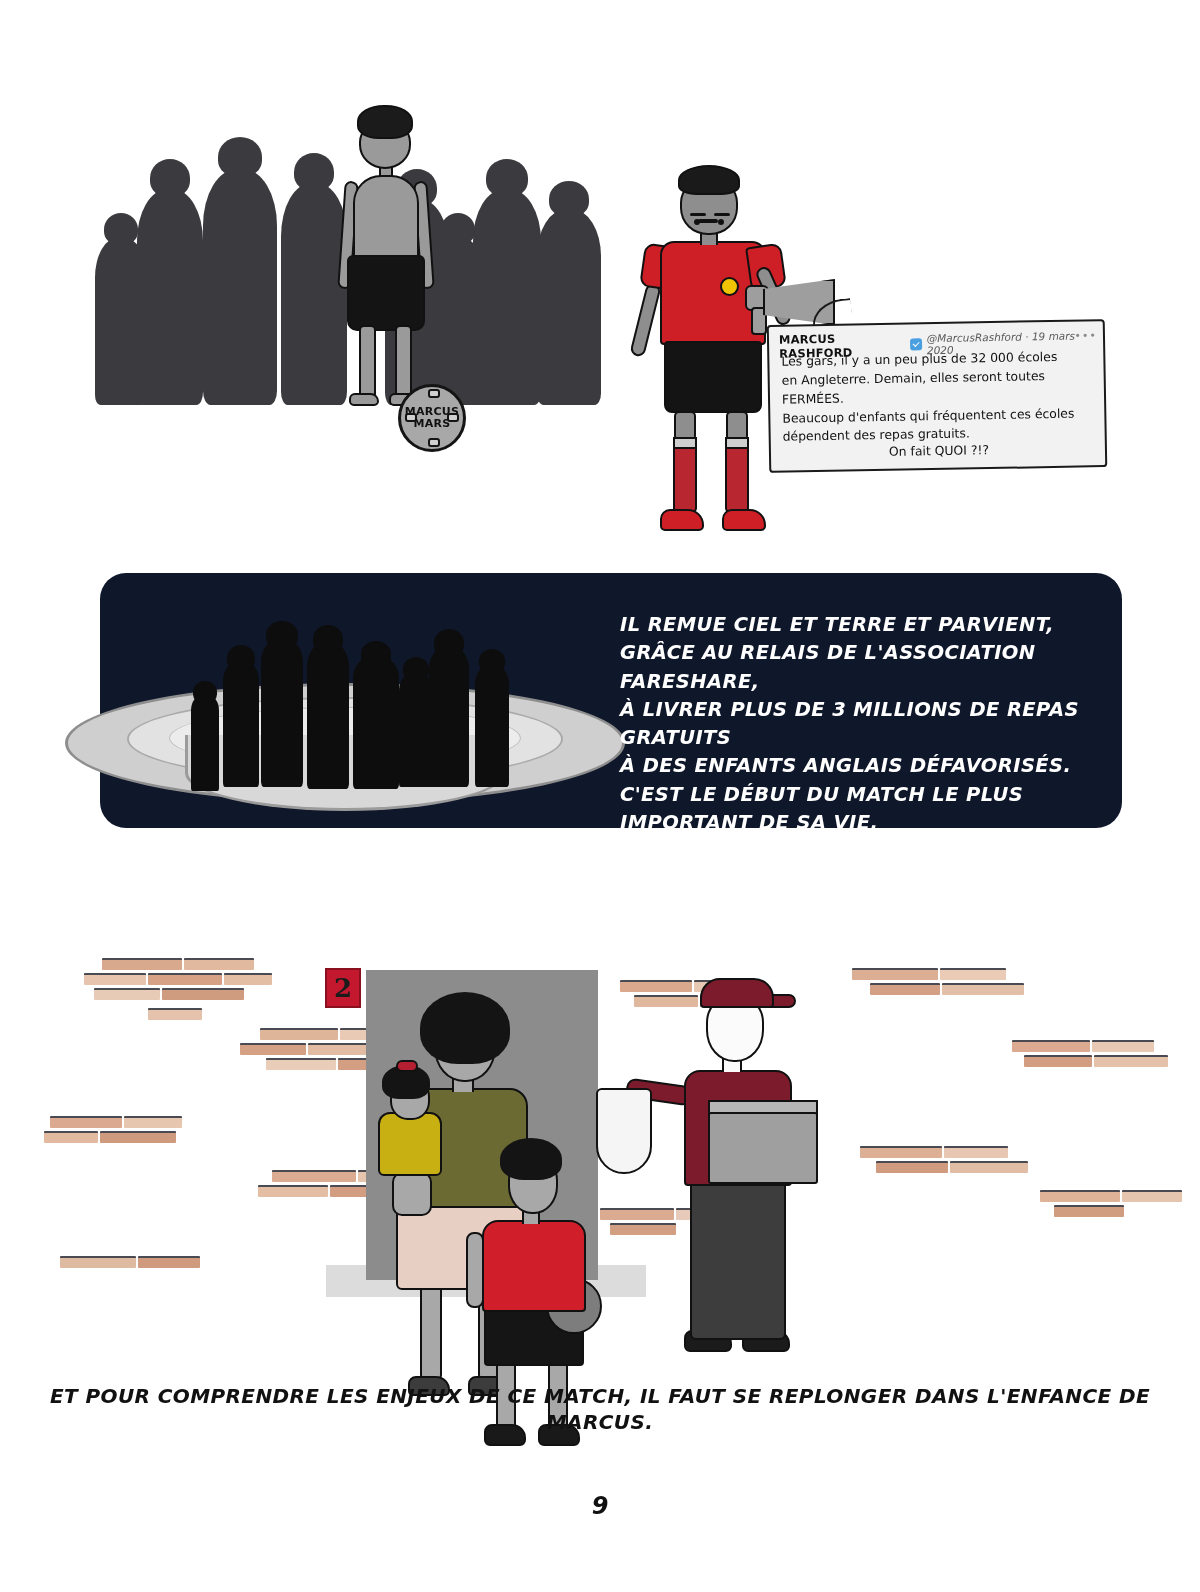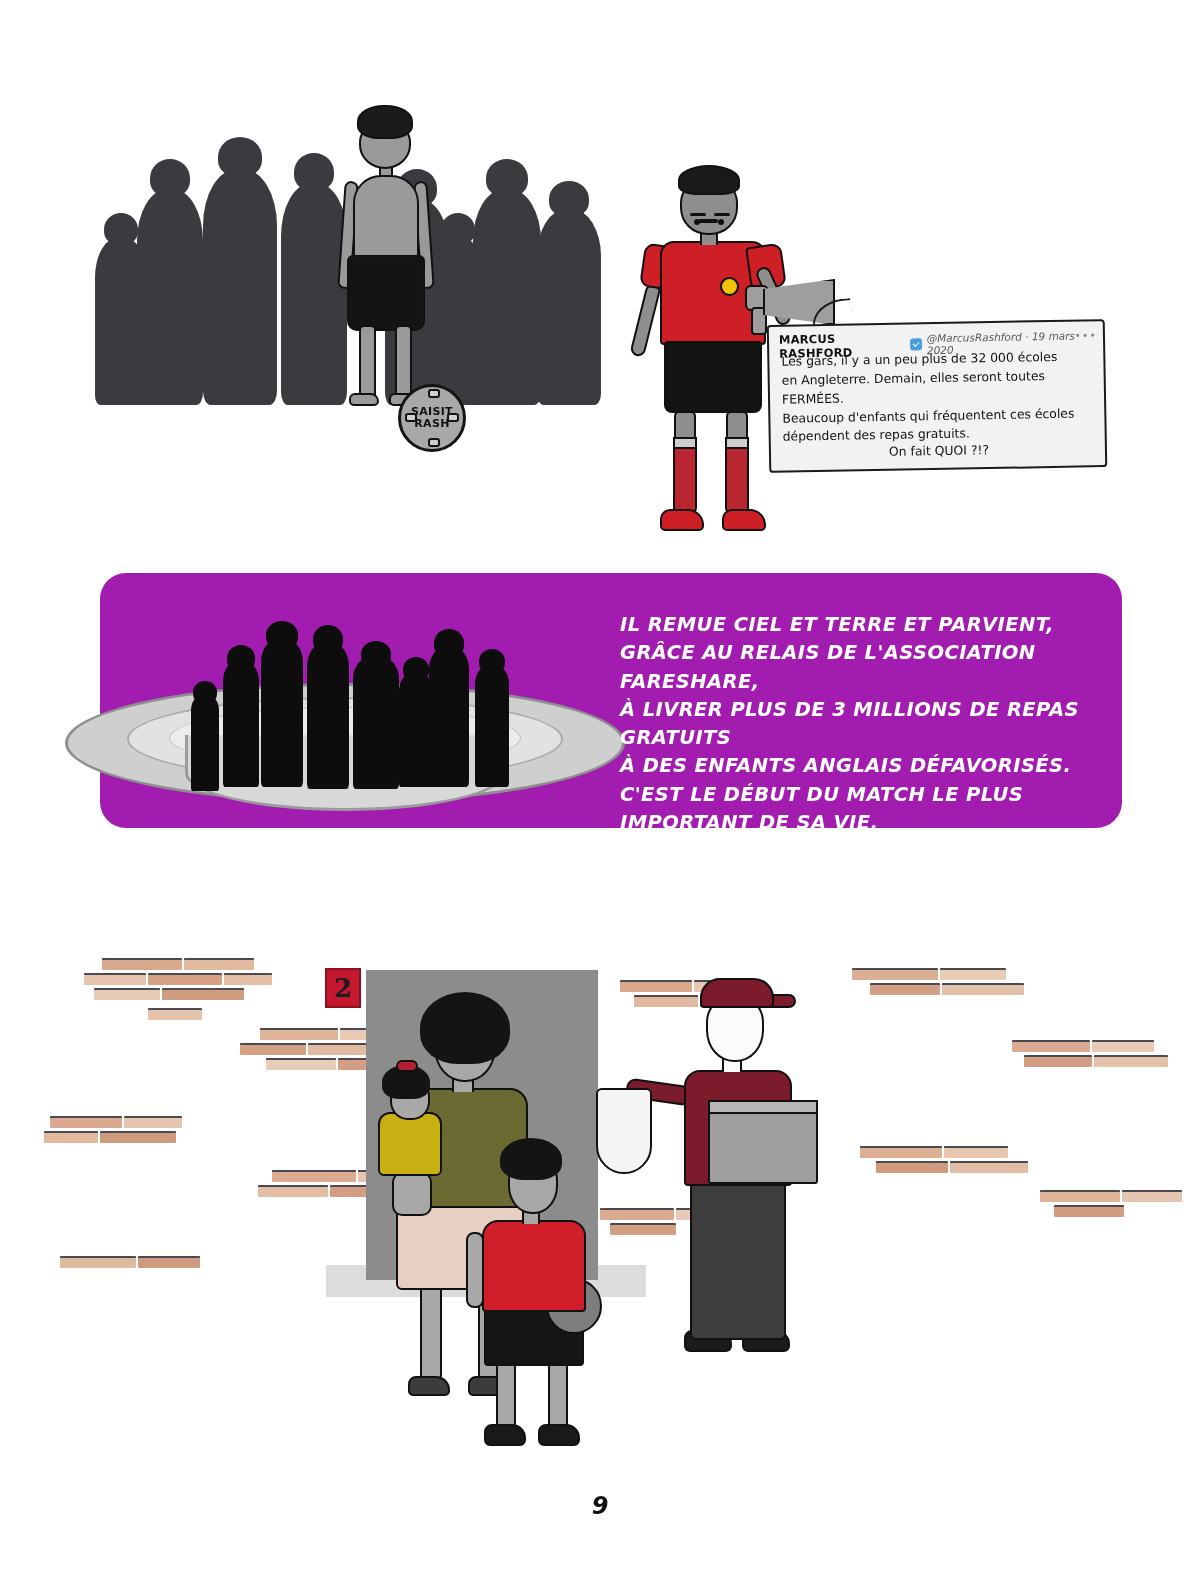--- a/index.html
+++ b/index.html
@@ -161,21 +161,21 @@
   .tw-last { text-align:center; display:block; }
 
   .narr1 {
     position: absolute; left: 830px; top: 110px; width: 330px;
     font-size: 19px; text-align: center;
   }
 
   
   #panel2 {
     position: absolute; left: 100px; top: 573px; width: 1022px; height: 255px;
-    background: #a21caf; border-radius: 26px;
+    background: #0f172a; border-radius: 26px;
   }
   .plate-wrap { position: absolute; left: -35px; top: 22px; width: 560px; height: 215px; }
   .plate-outer {
     position: absolute; left: 0; top: 88px; width: 560px; height: 120px;
     background: #cfcfcf; border: 3px solid #8e8e8e; border-radius: 50%;
   }
   .plate-inner {
     position: absolute; left: 62px; top: 102px; width: 436px; height: 84px;
     background: #e2e2e2; border: 2px solid #aaa; border-radius: 50%;
   }
@@ -322,22 +322,22 @@
         <div class="boy-face"></div>
         <div class="boy-hair"></div>
       </div>
     </div>
 
     <div class="ball">
       <div class="ball-patch" style="left:4px; top:26px;"></div>
       <div class="ball-patch" style="right:4px; top:26px;"></div>
       <div class="ball-patch" style="left:27px; top:2px;"></div>
       <div class="ball-patch" style="left:27px; bottom:2px;"></div>
-      <span>SAISIT</span>
-      <span>RASH</span>
+      <span>MARCUS</span>
+      <span>MARS</span>
     </div>
 
 
     <div id="rash">
       <div class="r-arm-l"></div>
       <div class="r-sleeve-l"></div>
       <div class="r-jersey"></div>
       <div class="r-sleeve-r"></div>
       <div class="r-arm-r"></div>
       <div class="r-crest"></div>
@@ -608,15 +608,16 @@
       <div class="dm-box"></div>
       <div class="dm-bag"></div>
       <div class="dm-neck"></div>
       <div class="dm-face"></div>
       <div class="dm-brim"></div>
       <div class="dm-cap"></div>
     </div>
 
   </div>
 
+  <div class="cap-bottom hand hand-caps">ET POUR COMPRENDRE LES ENJEUX DE CE MATCH, IL FAUT SE REPLONGER DANS L'ENFANCE DE MARCUS.</div>
 
   <div class="pagenum">9</div>
 </div>
 
 </body></html>

